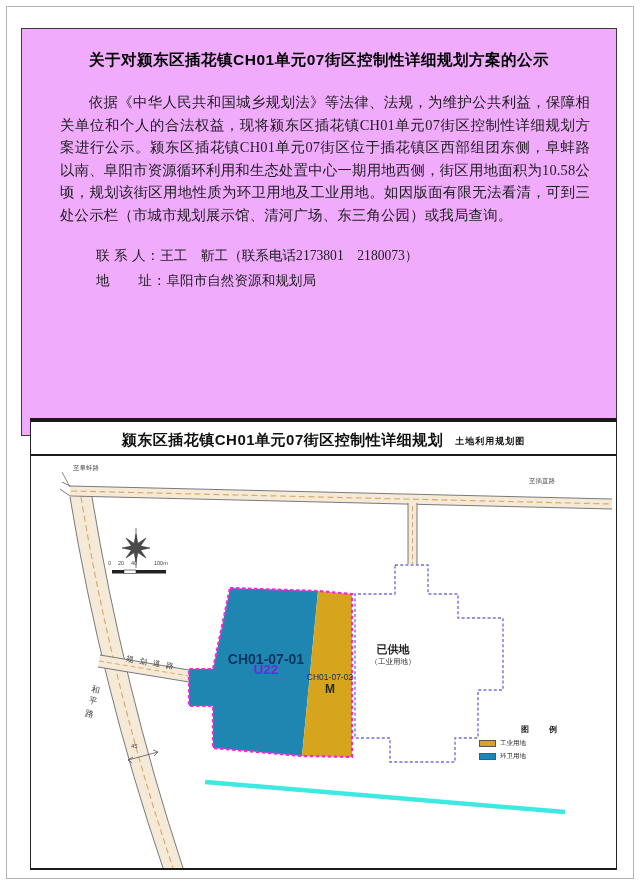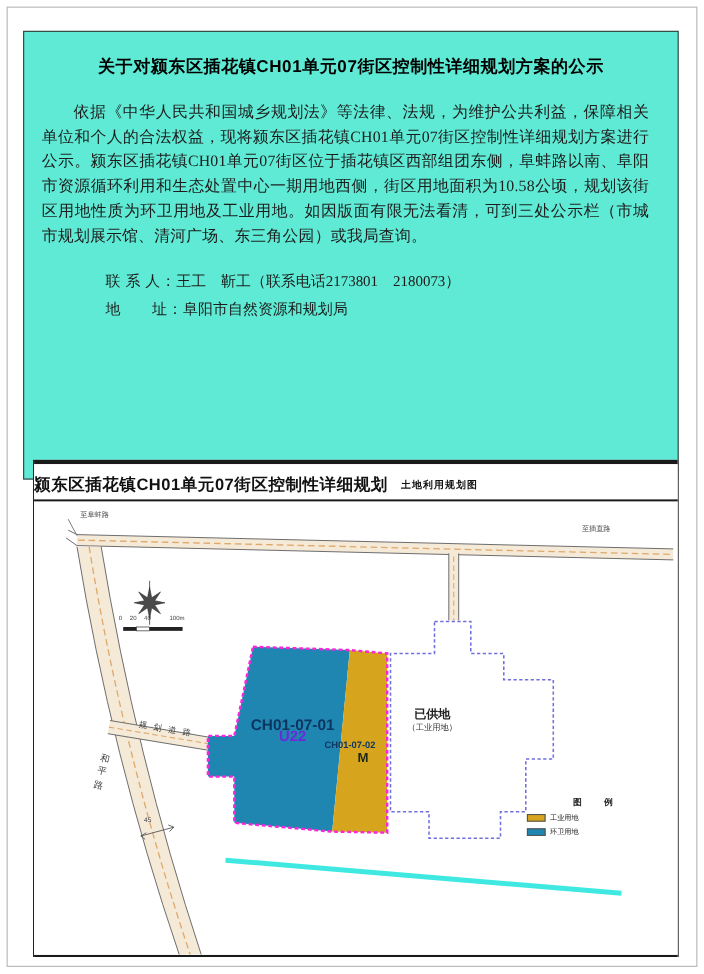--- a/index.html
+++ b/index.html
@@ -5,48 +5,48 @@
   html,body{margin:0;padding:0;}
   body{
     width:640px;height:885px;background:#ffffff;position:relative;overflow:hidden;
     font-family:"Liberation Serif","DejaVu Serif",serif;color:#1c1c1c;
   }
   .outer-frame{position:absolute;left:6px;top:6px;width:626px;height:871px;border:1px solid #b5b5b5;}
 
   
   .doc-box{
     position:absolute;left:21px;top:28px;width:596px;height:408px;
-    border:1px solid #3a3a3a;box-sizing:border-box;background:#5eead4;
+    border:1px solid #3a3a3a;box-sizing:border-box;background:#f0abfc;
   }
   .doc-title{
     margin:21px 20px 0 20px;text-align:center;
     font-family:"Liberation Sans","DejaVu Sans",sans-serif;
     font-weight:bold;font-size:15.5px;letter-spacing:.5px;color:#000;
   }
-  .doc-body{margin:20px 26px 0 16px;}
+  .doc-body{margin:20px 26px 0 38px;}
   .doc-body p{
     margin:0;font-size:14.4px;line-height:22.6px;text-align:justify;
     text-indent:2em;letter-spacing:.2px;
   }
   .contacts{margin:16px 0 0 58px;font-size:13.6px;line-height:25.5px;}
   .contact-row{white-space:pre;margin-left:16px;}
   .contact-label{letter-spacing:.5px;}
   .contact-url{font-family:"Liberation Mono","DejaVu Sans Mono",monospace;font-size:12.5px;}
   .doc-date{margin-top:17px;text-align:right;padding-right:72px;font-size:14px;}
 
   
   .map-box{
     position:absolute;left:30px;top:418px;width:587px;box-sizing:border-box;
     border-left:1.5px solid #222;border-right:1.5px solid #222;background:#fff;
   }
   .map-rule-top{height:4px;background:#1a1a1a;}
   .map-rule-mid{height:2px;background:#1a1a1a;}
   .map-rule-bottom{height:2px;background:#1a1a1a;}
   .map-header{
-    height:28px;display:flex;align-items:flex-end;
+    height:28px;display:flex;justify-content:center;align-items:flex-end;
     padding-bottom:4px;background:#fff;
   }
   .map-header-title{
     font-family:"Liberation Sans","DejaVu Sans",sans-serif;font-weight:bold;
     font-size:15px;color:#111;letter-spacing:.5px;
   }
   .map-header-subtitle{
     font-family:"Liberation Sans","DejaVu Sans",sans-serif;font-weight:bold;
     font-size:9px;color:#111;margin-left:12px;padding-bottom:2px;letter-spacing:1px;
   }
@@ -64,21 +64,21 @@
     transform:rotate(9.5deg);transform-origin:left top;
   }
   .lbl-heping{
     left:62px;top:222px;font-size:8.5px;color:#3a3a3a;
     writing-mode:vertical-rl;letter-spacing:13px;
     transform:rotate(14deg);transform-origin:top center;
   }
   .lbl-dim{left:100px;top:287px;font-size:6px;color:#444;}
   .lbl-p1-code{left:190px;top:195px;width:90px;text-align:center;font-size:14px;font-weight:bold;color:#0e3560;}
   .lbl-p1-use{left:190px;top:206px;width:90px;text-align:center;font-size:13.5px;font-weight:bold;color:#6d28d9;}
-  .lbl-p2-code{left:264px;top:216px;width:70px;font-size:8.5px;font-weight:bold;color:#0e3560;}
+  .lbl-p2-code{left:264px;top:216px;width:70px;text-align:center;font-size:8.5px;font-weight:normal;color:#0e3560;}
   .lbl-p2-use{left:264px;top:226px;width:70px;text-align:center;font-size:12px;font-weight:bold;color:#1f2a12;}
   .lbl-supplied{left:322px;top:186px;width:80px;text-align:center;font-size:11px;font-weight:bold;color:#222;}
   .lbl-supplied-sub{left:322px;top:201px;width:80px;text-align:center;font-size:7.5px;color:#333;}
   .scale-num{position:absolute;font-family:"Liberation Sans","DejaVu Sans",sans-serif;font-size:5.5px;color:#444;}
   .sn0{left:77px;top:104px;} .sn20{left:87px;top:104px;} .sn40{left:100px;top:104px;} .sn100{left:123px;top:104px;}
 
   .legend{position:absolute;left:436px;top:268px;width:96px;}
   .legend-title{
     text-align:right;font-family:"Liberation Sans","DejaVu Sans",sans-serif;
     font-size:8px;font-weight:bold;color:#222;letter-spacing:6px;padding-left:6px;

